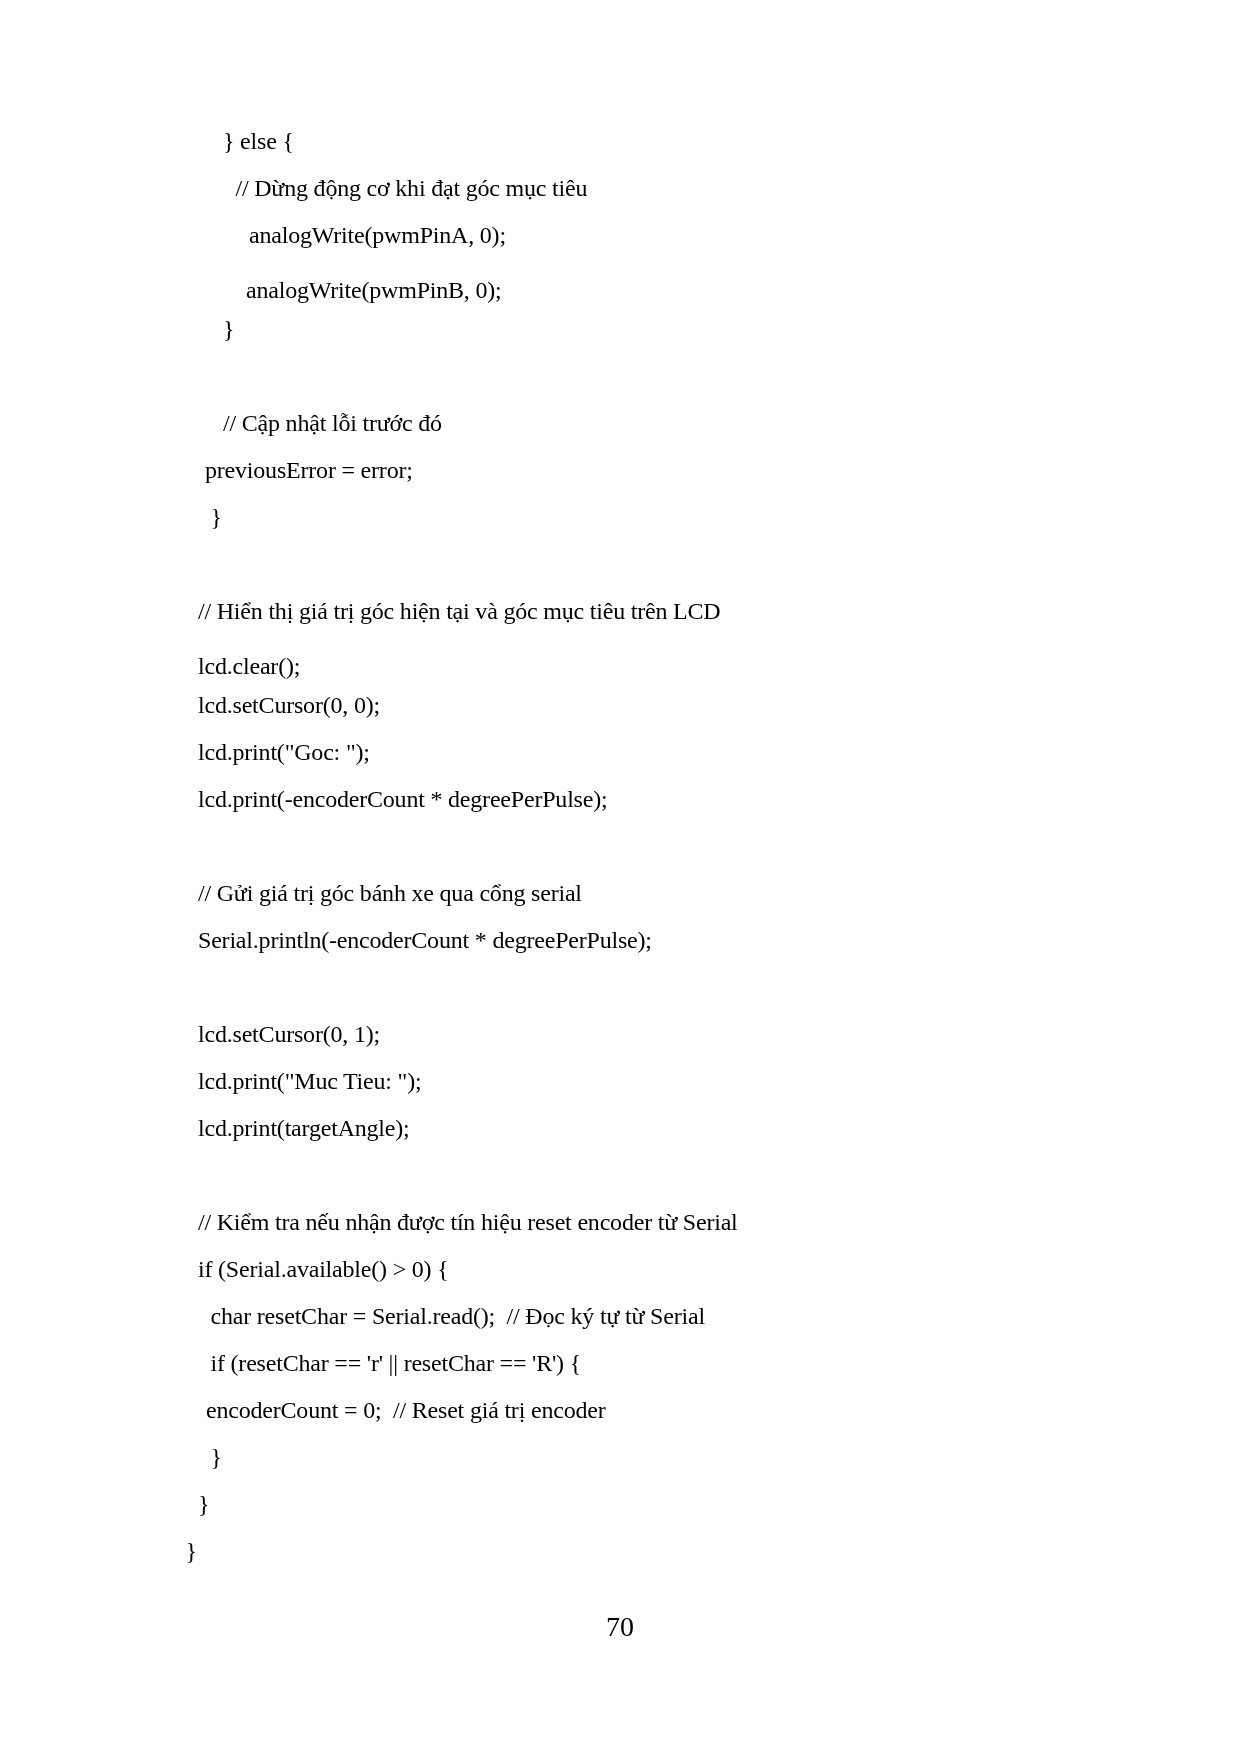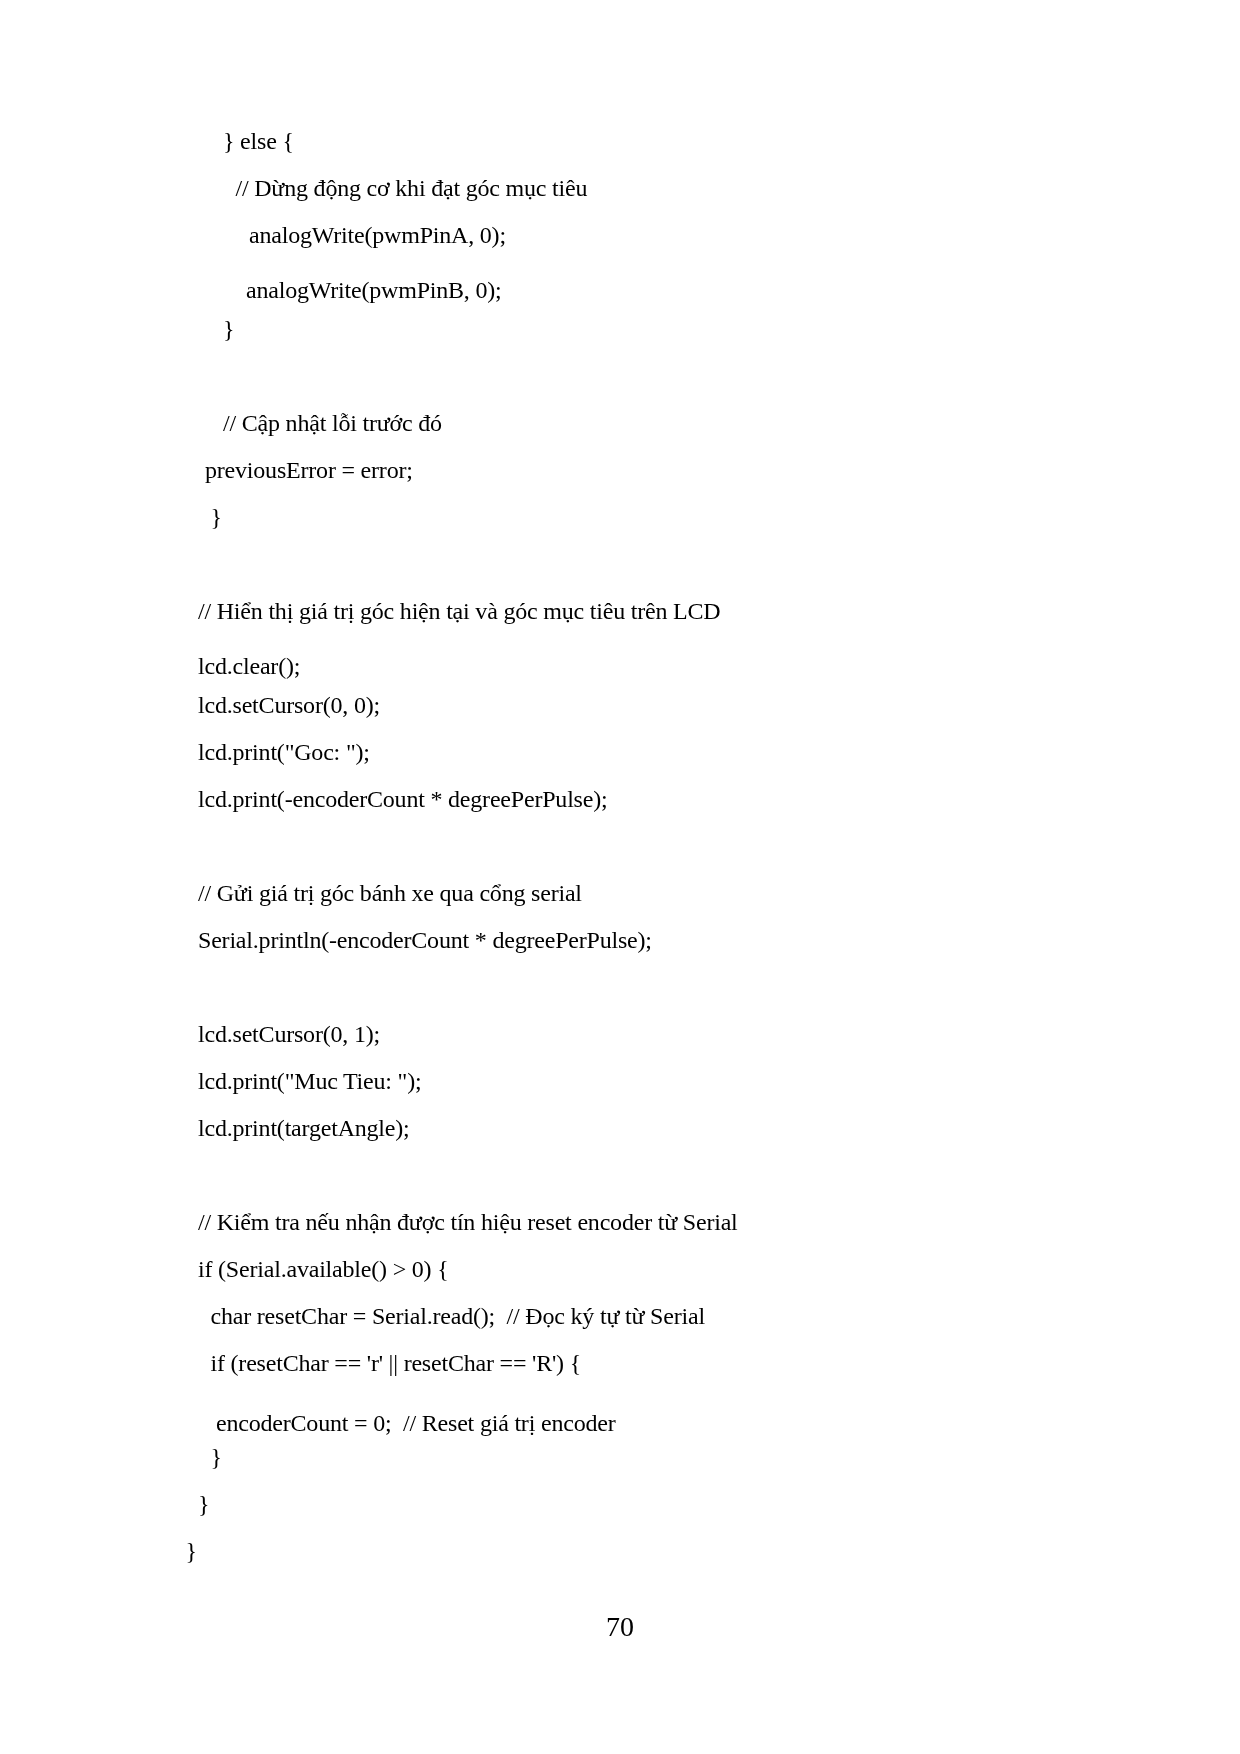--- a/index.html
+++ b/index.html
@@ -60,19 +60,19 @@
       <div class="code-line" style="top: 784px; left: 198px;">lcd.print(-encoderCount * degreePerPulse);</div>
       <div class="code-line" style="top: 878px; left: 198px; text-align: center;">// Gửi giá trị góc bánh xe qua cổng serial</div>
       <div class="code-line" style="top: 925px; left: 198px;">Serial.println(-encoderCount * degreePerPulse);</div>
       <div class="code-line" style="top: 1019px; left: 198px;">lcd.setCursor(0, 1);</div>
       <div class="code-line" style="top: 1066px; left: 198px;">lcd.print("Muc Tieu: ");</div>
       <div class="code-line" style="top: 1113px; left: 198px;">lcd.print(targetAngle);</div>
       <div class="code-line" style="top: 1207px; left: 198px; text-align: right;">// Kiểm tra nếu nhận được tín hiệu reset encoder từ Serial</div>
       <div class="code-line" style="top: 1254px; left: 198px;">if (Serial.available() &gt; 0) {</div>
       <div class="code-line" style="top: 1301px; left: 210.5px;">char resetChar = Serial.read();  // Đọc ký tự từ Serial</div>
       <div class="code-line" style="top: 1348px; left: 210.5px;">if (resetChar == 'r' || resetChar == 'R') {</div>
-      <div class="code-line" style="top: 1395px; left: 216px; margin-top: 13px;">encoderCount = 0;  // Reset giá trị encoder</div>
+      <div class="code-line" style="top: 1395px; left: 206px;">encoderCount = 0;  // Reset giá trị encoder</div>
       <div class="code-line" style="top: 1442px; left: 210.5px;">}</div>
       <div class="code-line" style="top: 1489px; left: 198px;">}</div>
       <div class="code-line" style="top: 1536px; left: 185.5px;">}</div>
     </div>
   <div class="page-number">70</div>
 </div>
 
 </body></html>

